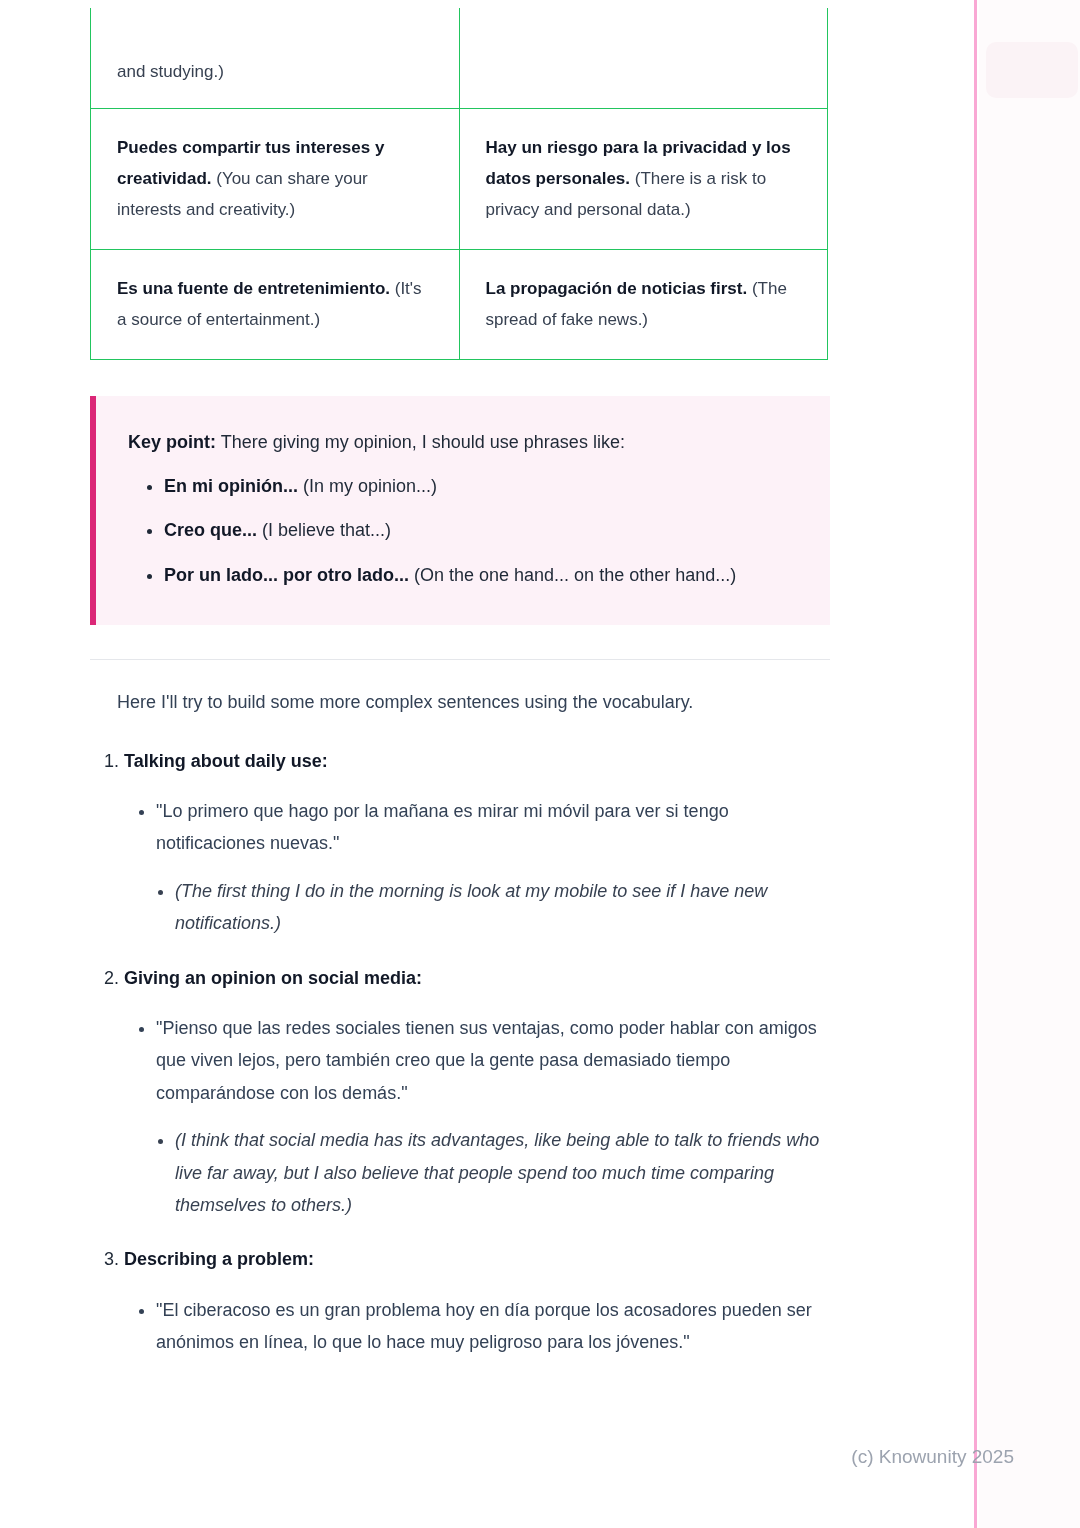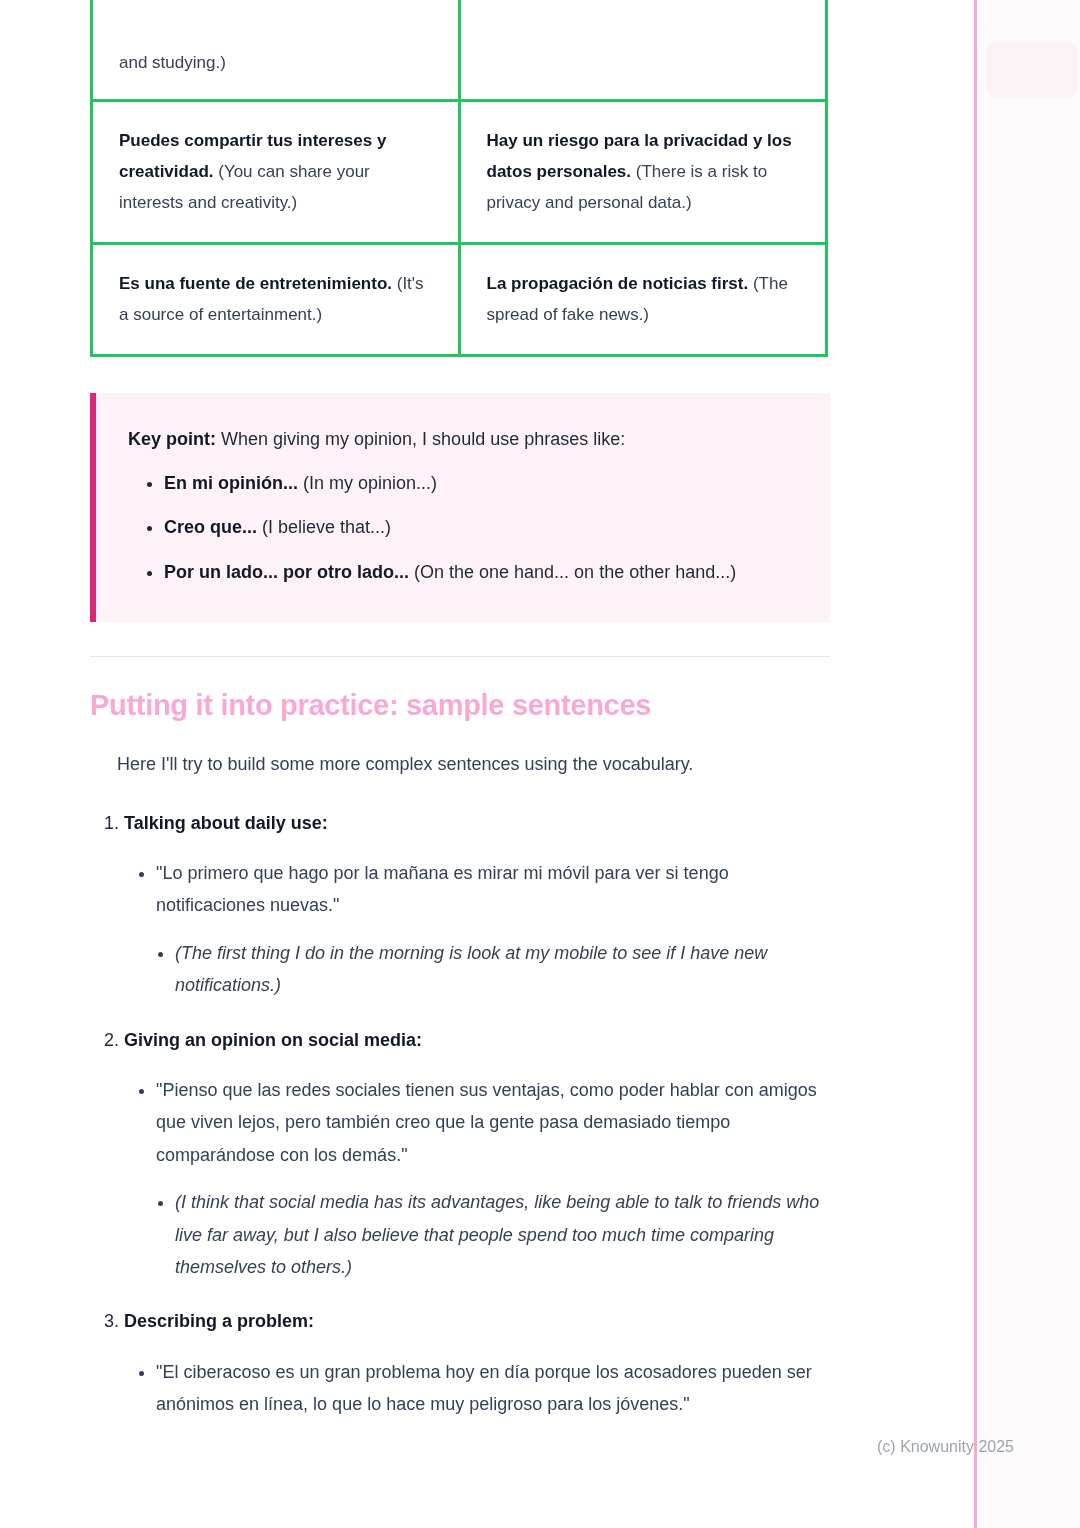--- a/index.html
+++ b/index.html
@@ -17,29 +17,29 @@
   }
   .side-rule {
     position:absolute; top:0; left:974px; width:3px; height:100%;
     background:#f9a8d4;
   }
   .corner-glow {
     position:absolute; top:42px; right:2px; width:92px; height:56px;
     background:#fbf3f6; border-radius:10px;
   }
   .content {
-    position:absolute; left:90px; top:0; width:740px;
+    position:absolute; left:90px; top:8px; width:740px;
   }
   
   table.vocab-table {
     width:738px; border-collapse:collapse; background:#ffffff;
     font-size:17px; line-height:1.85;
   }
   table.vocab-table td {
-    border:3px solid #22c55e;
+    border:1px solid #22c55e;
     width:50%;
     vertical-align:top;
     padding:23px 26px;
     color:#374151;
   }
   table.vocab-table tr.partial td {
     border-top:none;
     height:100px;
     vertical-align:bottom;
     padding:0 26px 20px 26px;
@@ -100,22 +100,22 @@
     margin-bottom:15px;
     color:#334155;
   }
   ol.practice-list ul li.translation {
     font-style:italic;
     color:#374151;
     margin-left:19px;
   }
   .watermark {
     position:absolute;
-    right:66px; bottom:72px;
-    font-size:16px;
+    right:66px; bottom:60px;
+    font-size:19px;
     color:#9ca3af;
     z-index:3;
   }
 </style>
 </head>
 <body>
 
 <div class="right-strip"></div>
 <div class="corner-glow"></div>
 <div class="side-rule"></div>
@@ -145,31 +145,30 @@
         <b>Es una fuente de entretenimiento.</b><span> (It's a source of entertainment.)</span>
       </td>
       <td>
         <b>La propagación de noticias first.</b><span> (The spread of fake news.)</span>
       </td>
     </tr>
   </tbody>
     </table>
 
   <div class="callout">
-    <p><b>Key point:</b><span> When giving my opinion, I should use phrases like:</span></p>
+    <p><b>Key point:</b><span> There giving my opinion, I should use phrases like:</span></p>
     <ul>
       <li><b>En mi opinión...</b><span> (In my opinion...)</span></li>
       <li><b>Creo que...</b><span> (I believe that...)</span></li>
       <li><b>Por un lado... por otro lado...</b><span> (On the one hand... on the other hand...)</span></li>
     </ul>
   </div>
 
   <hr class="divider">
 
-  <h2 class="section-heading">Putting it into practice: sample sentences</h2>
 
   <p class="section-intro">Here I'll try to build some more complex sentences using the vocabulary.</p>
 
   <ol class="practice-list">
     <li>
       <span class="item-title">Talking about daily use:</span>
       <ul>
         <li class="quote">"Lo primero que hago por la mañana es mirar mi móvil para ver si tengo notificaciones nuevas."</li>
         <li class="translation">(The first thing I do in the morning is look at my mobile to see if I have new notifications.)</li>
       </ul>

